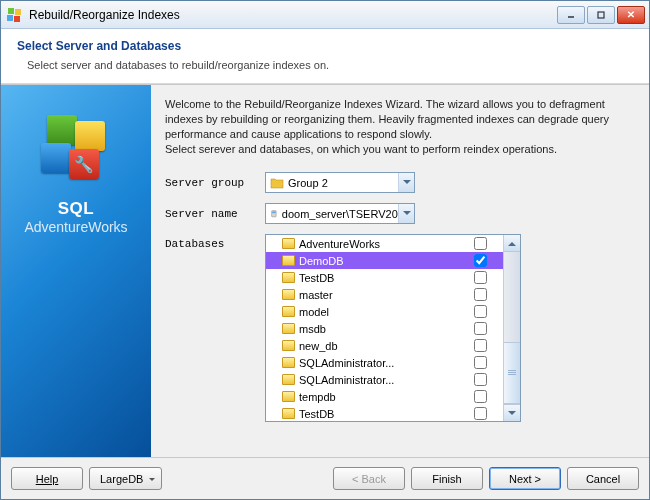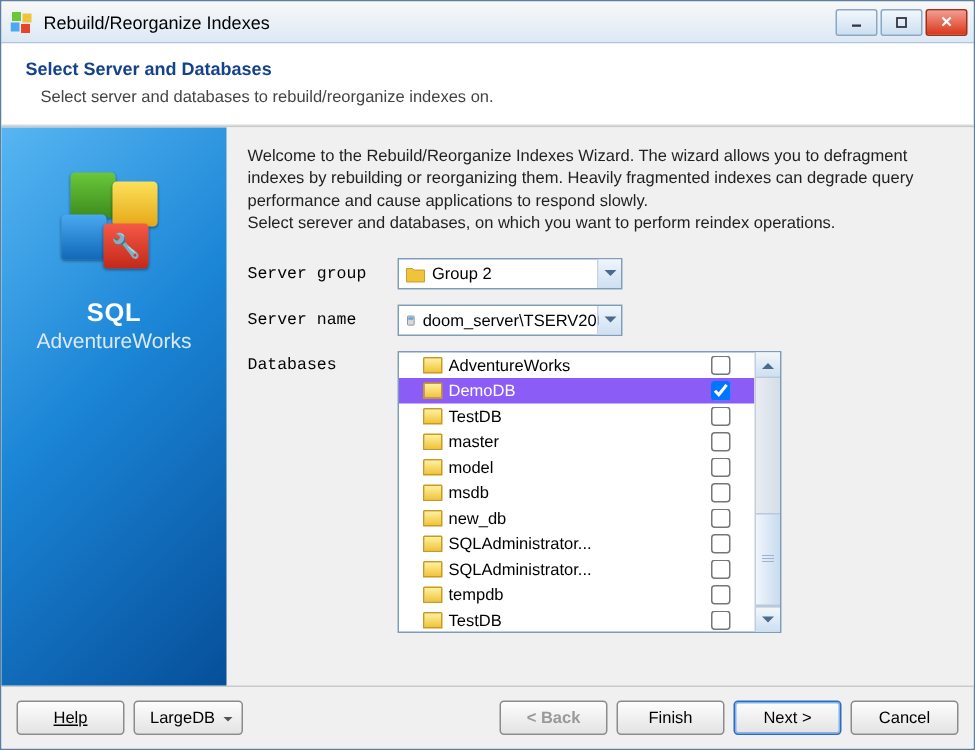--- a/index.html
+++ b/index.html
@@ -158,21 +158,21 @@
   border-radius: 3px;
   background: linear-gradient(to bottom,#fdfdfd,#e3e3e3);
   font-size: 11px;
   display: inline-flex;
   align-items: center;
   justify-content: center;
   padding: 0 10px;
   color: #000;
   position: relative;
 }
-.btn.disabled { color:#9a9a9a;font-weight:bold; }
+.btn.disabled { color:#9a9a9a; }
 .btn.default { border-color:#2e6bbd; box-shadow: inset 0 0 0 1px #7fb4ee; }
 .btn.split { padding-right: 18px; }
 .btn.split:after { content:""; position:absolute; right:6px; top:50%; margin-top:-1px; border:3px solid transparent; border-top-color:#555; }
 .btn u { text-decoration: underline; }
 svg.folder { fill:#f0c43a; stroke:#b8871a; stroke-width:0.5; }
 svg.server .case{fill:#d8d8d8;stroke:#888;} svg.server .sc{fill:#5aa7e8;}
 svg.app { width:16px;height:16px; }
 </style>
 </head>
 <body>

